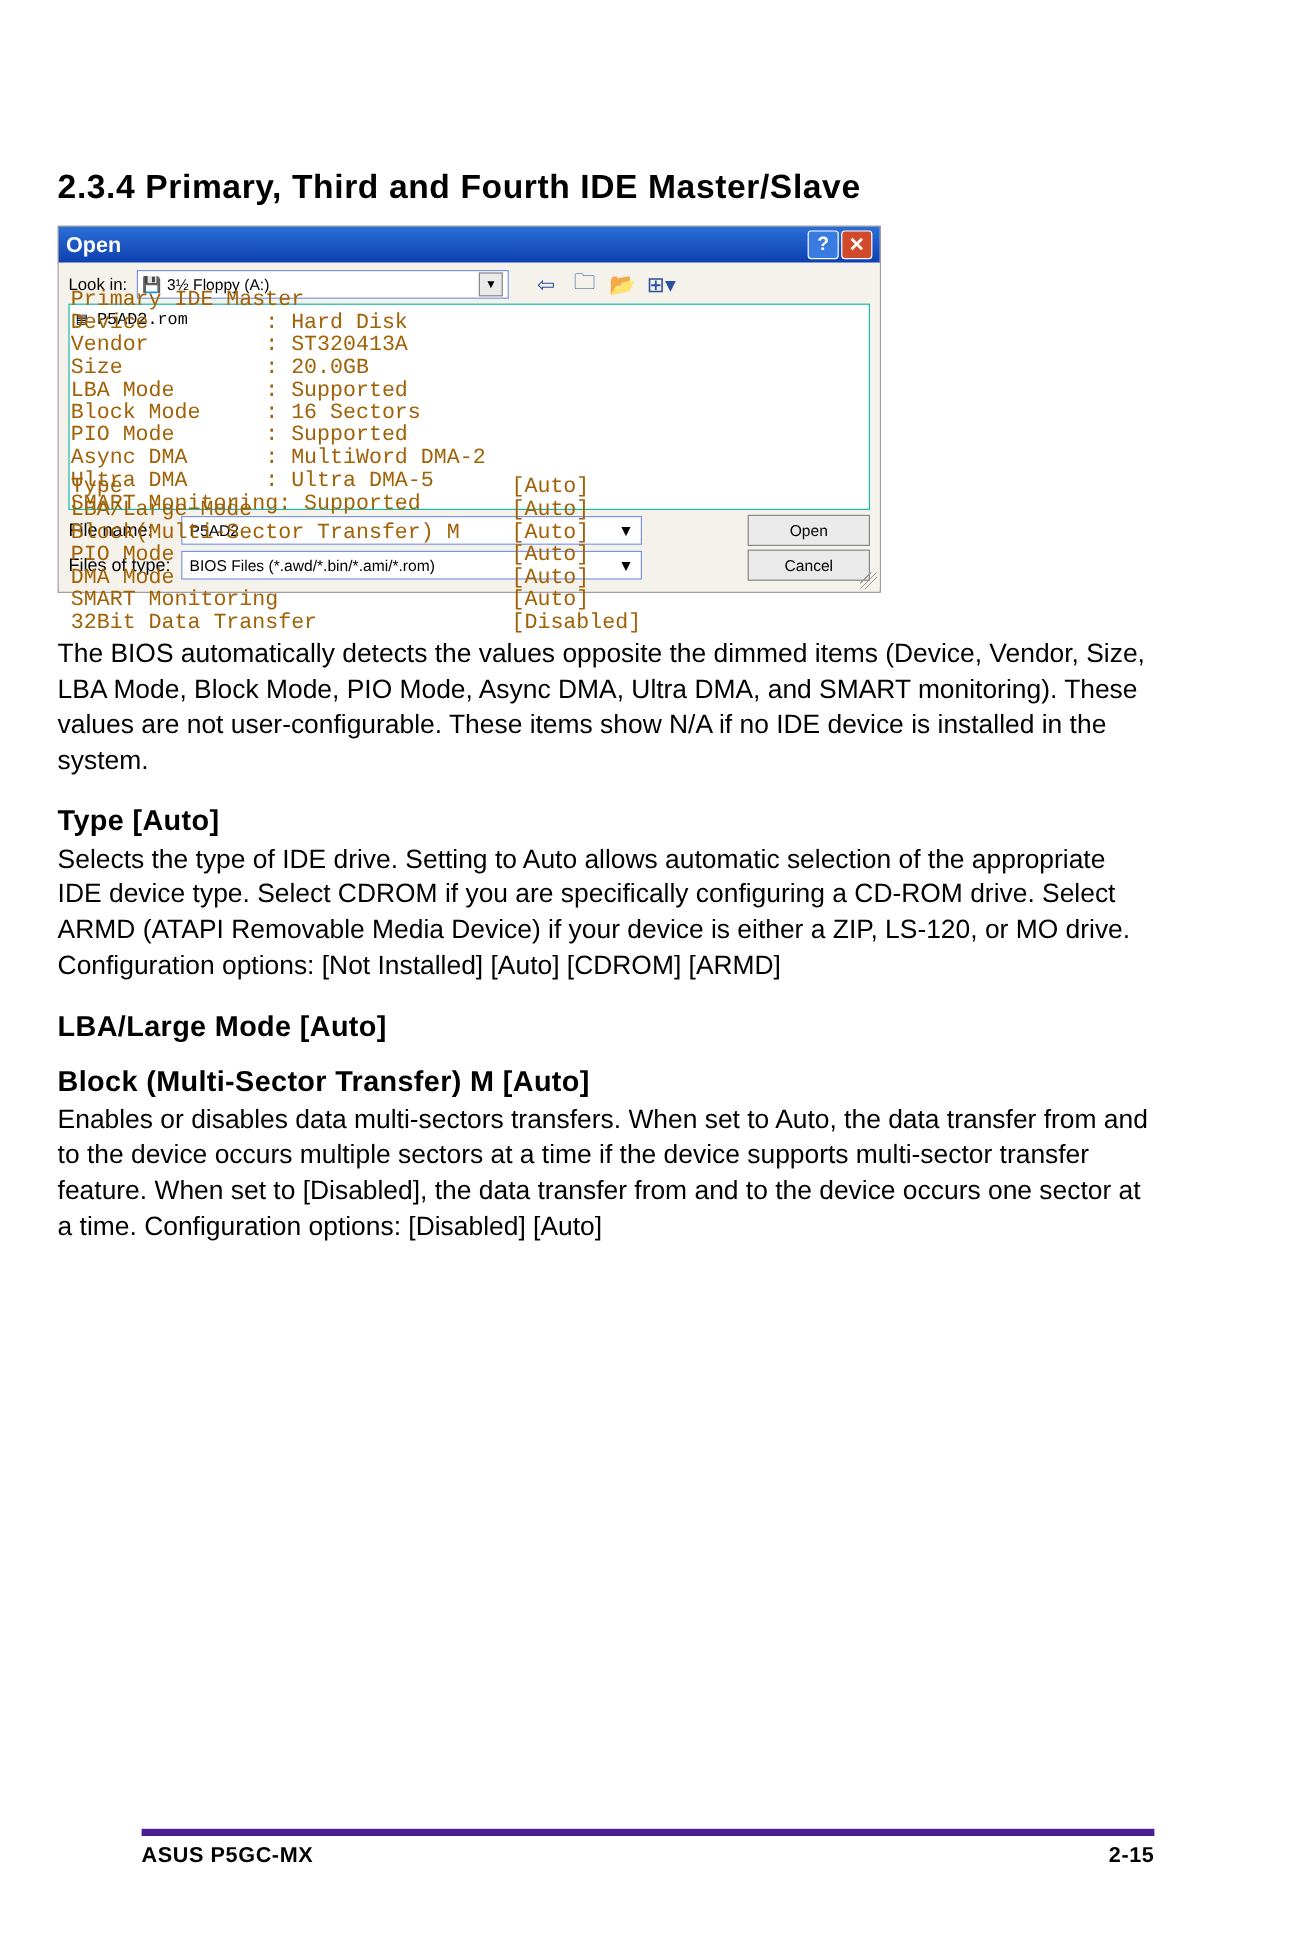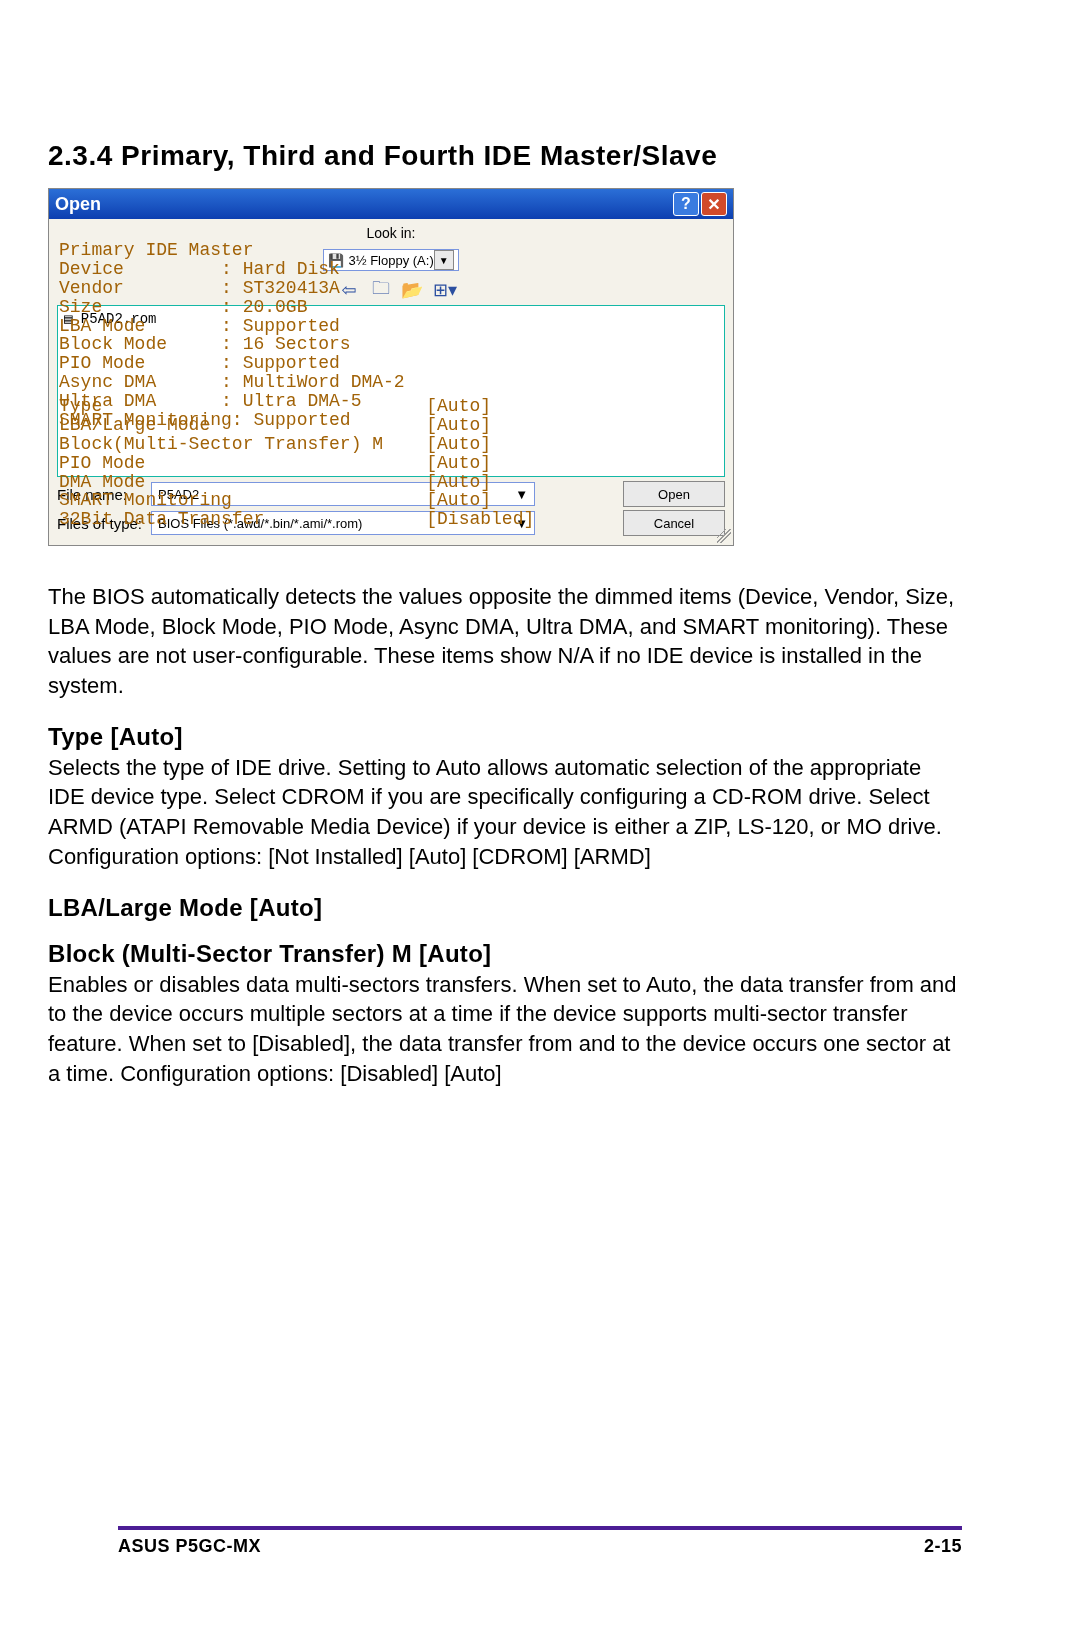--- a/index.html
+++ b/index.html
@@ -73,21 +73,20 @@
     padding: 6px 8px 2px 8px;
     font-family: Tahoma, Arial, sans-serif;
     font-size: 14px;
     color: #000;
     position: relative;
   }
   .lookinrow {
     display: flex;
     align-items: center;
     gap: 8px;
-    flex-direction: column;
   }
   .combo {
     flex: 1;
     height: 22px;
     border: 1px solid #7a96df;
     background: #fff;
     display: flex;
     align-items: center;
     padding: 0 4px;
     max-width: 300px;
@@ -158,21 +157,21 @@
   .shot-body {
     position: relative;
     background: #f4f2ea;
     padding-bottom: 4px;
   }
 
   .footer {
     position: absolute;
     left: 118px; right: 118px;
     bottom: 70px;
-    border-top: 4px solid #4c1d95;
+    border-top: 6px solid #4c1d95;
     padding-top: 6px;
     display: flex;
     justify-content: space-between;
     font-size: 18px;
     font-weight: bold;
     letter-spacing: 0.5px;
   }
   .underline-first::first-letter { text-decoration: underline; }
 </style>
 </head>

